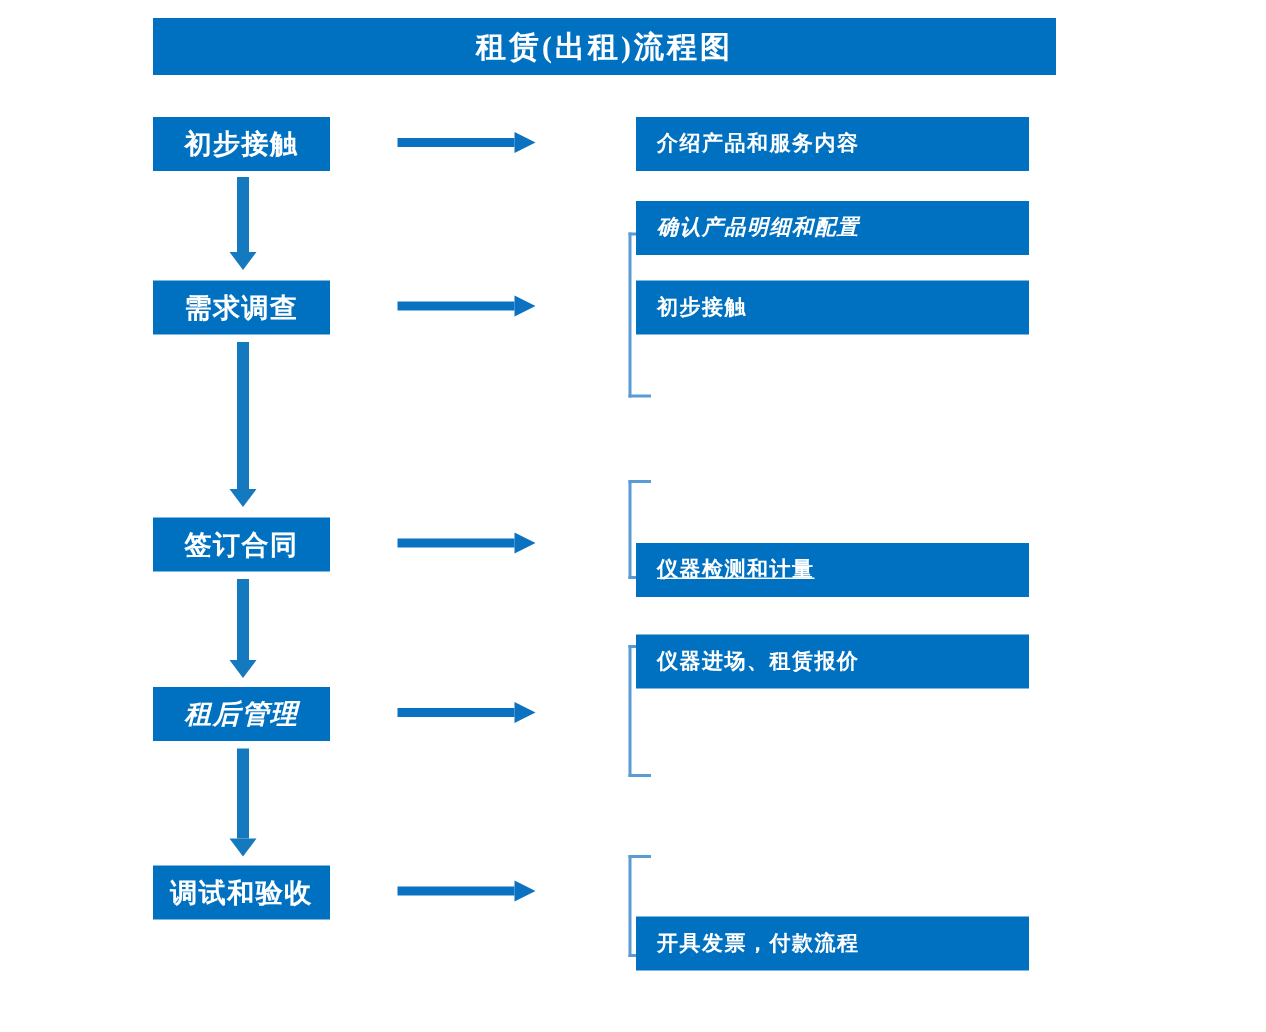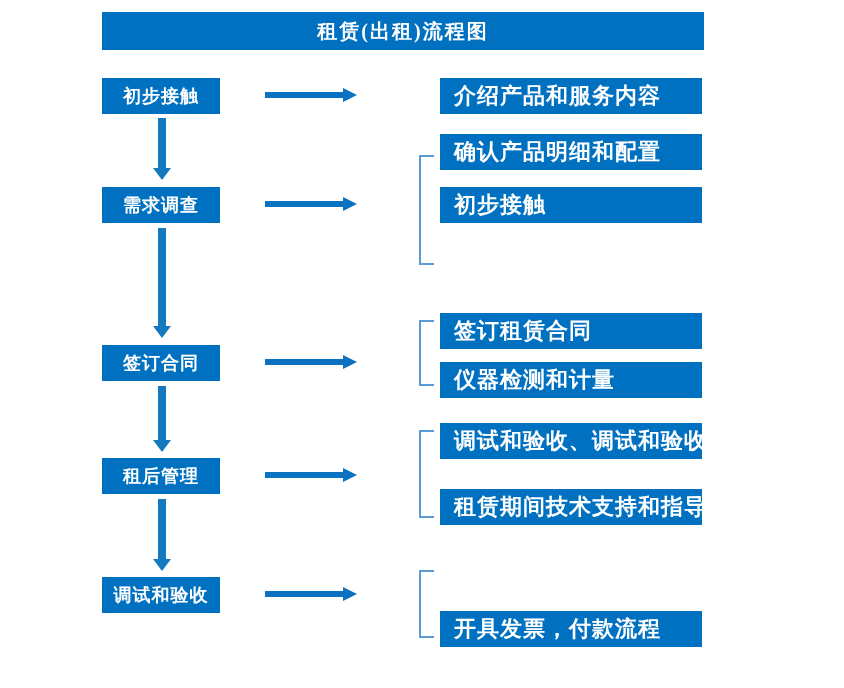--- a/index.html
+++ b/index.html
@@ -41,41 +41,41 @@
     letter-spacing: 2px;
   }
   .stage-box {
     left: 102px;
     width: 118px;
     height: 36px;
     justify-content: center;
     font-size: 18px;
   }
   .detail-box {
-    left: 440px;
+    left: 424px;
     width: 262px;
     height: 36px;
     justify-content: flex-start;
     padding-left: 14px;
-    font-size: 22px;
+    font-size: 14px;
   }
   
   .s1 { top: 78px; }
   .s2 { top: 187px; }
   .s3 { top: 345px; }
-  .s4 { top: 458px; }
+  .s4 { top: 458px; font-style: italic; }
   .s5 { top: 577px; }
 
   
   .d1 { top: 78px; }
-  .d2 { top: 134px; }
+  .d2 { top: 134px; font-style: italic; }
   .d3 { top: 187px; }
   .d4 { top: 245px; }
   .d5 { top: 313px; }
-  .d6 { top: 362px; }
+  .d6 { top: 362px; text-decoration: underline; }
   .d7 { top: 423px; }
   .d8 { top: 489px; }
   .d9 { top: 562px; }
   .d10 { top: 611px; }
 
   
   .h-arrow {
     position: absolute;
     left: 265px;
     width: 92px;
@@ -202,19 +202,17 @@
   </div>
 
   <div class="bracket b1"></div>
   <div class="bracket b2"></div>
   <div class="bracket b3"></div>
   <div class="bracket b4"></div>
 
   <div class="box detail-box d1">介绍产品和服务内容</div>
   <div class="box detail-box d2">确认产品明细和配置</div>
   <div class="box detail-box d3">初步接触</div>
-  <div class="box detail-box d5">签订租赁合同</div>
   <div class="box detail-box d6">仪器检测和计量</div>
-  <div class="box detail-box d7">调试和验收、调试和验收</div>
-  <div class="box detail-box d8">租赁期间技术支持和指导</div>
+  <div class="box detail-box d7">仪器进场、租赁报价</div>
   <div class="box detail-box d10">开具发票，付款流程</div>
 
 </div>
 
 </body></html>

